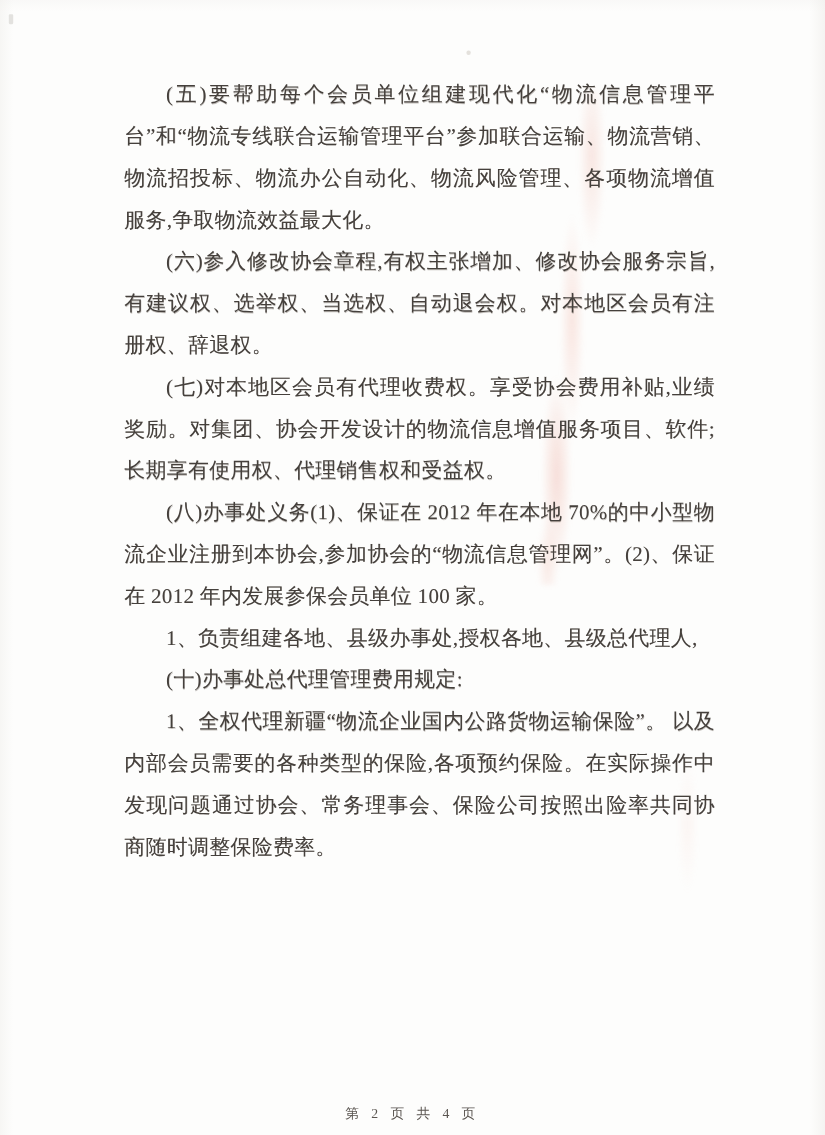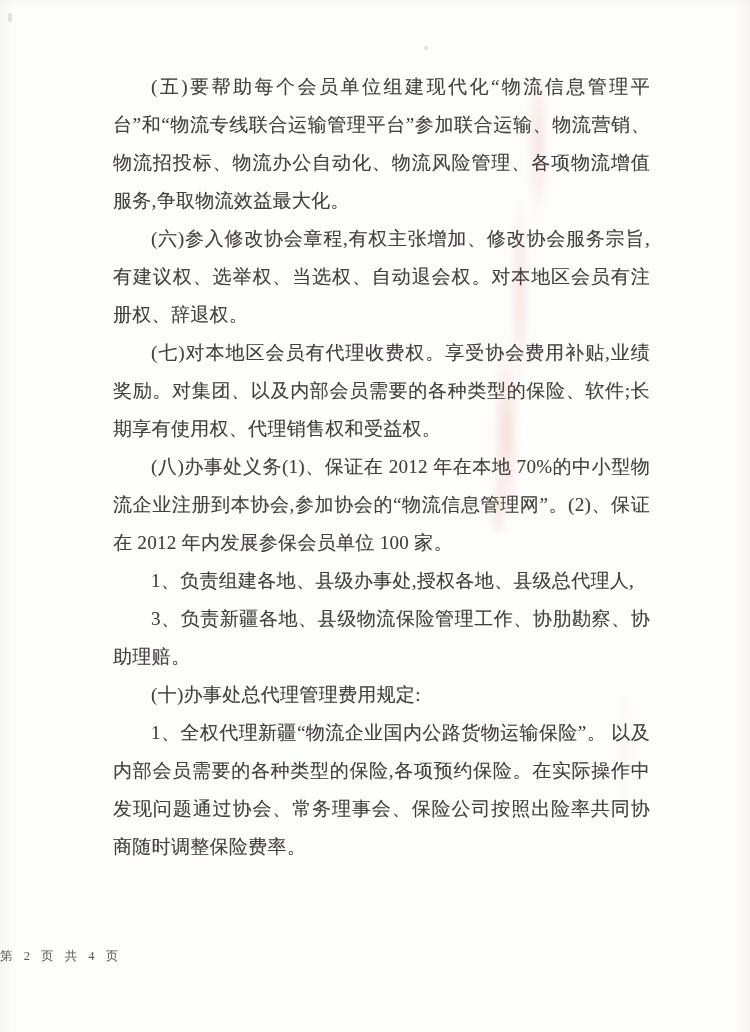--- a/index.html
+++ b/index.html
@@ -38,21 +38,22 @@
   .content p {
     margin: 0;
     padding: 0;
     text-indent: 2em;
     text-shadow: 0.3px 0.3px 0.3px rgba(80,70,60,0.35);
   }
   .footer {
     position: absolute;
     left: 0;
     right: 0;
-    top: 948px;
+    top: 1004px;
+    text-align: center;
     color: #5a5550;
     font-size: 12.5px;
     letter-spacing: 4px;
   }
   
   .smudge-streak {
     position: absolute;
     left: 468px;
     top: 82px;
     width: 95px;
@@ -101,23 +102,22 @@
 <div class="page">
 
   <div class="speck-topleft"></div>
   <div class="speck-mid"></div>
   <div class="smudge-streak"></div>
   <div class="smudge-dot"></div>
 
   <div class="content">
     <p>(五)要帮助每个会员单位组建现代化“物流信息管理平台”和“物流专线联合运输管理平台”参加联合运输、物流营销、物流招投标、物流办公自动化、物流风险管理、各项物流增值服务,争取物流效益最大化。</p>
     <p>(六)参入修改协会章程,有权主张增加、修改协会服务宗旨,有建议权、选举权、当选权、自动退会权。对本地区会员有注册权、辞退权。</p>
-    <p>(七)对本地区会员有代理收费权。享受协会费用补贴,业绩奖励。对集团、以及内部会员需要的各种类型的保险、软件;长期享有使用权、代理销售权和受益权。</p>
+    <p>(七)对本地区会员有代理收费权。享受协会费用补贴,业绩奖励。对集团、协会开发设计的物流信息增值服务项目、软件;长期享有使用权、代理销售权和受益权。</p>
     <p>(八)办事处义务(1)、保证在 2012 年在本地 70%的中小型物流企业注册到本协会,参加协会的“物流信息管理网”。(2)、保证在 2012 年内发展参保会员单位 100 家。</p>
     <p>1、负责组建各地、县级办事处,授权各地、县级总代理人,</p>
-    <p>3、负责新疆各地、县级物流保险管理工作、协肋勘察、协助理赔。</p>
     <p>(十)办事处总代理管理费用规定:</p>
     <p>1、全权代理新疆“物流企业国内公路货物运输保险”。 以及内部会员需要的各种类型的保险,各项预约保险。在实际操作中发现问题通过协会、常务理事会、保险公司按照出险率共同协商随时调整保险费率。</p>
   </div>
 
   <div class="footer">第 2 页 共 4 页</div>
 
 </div>
 
 </body></html>

